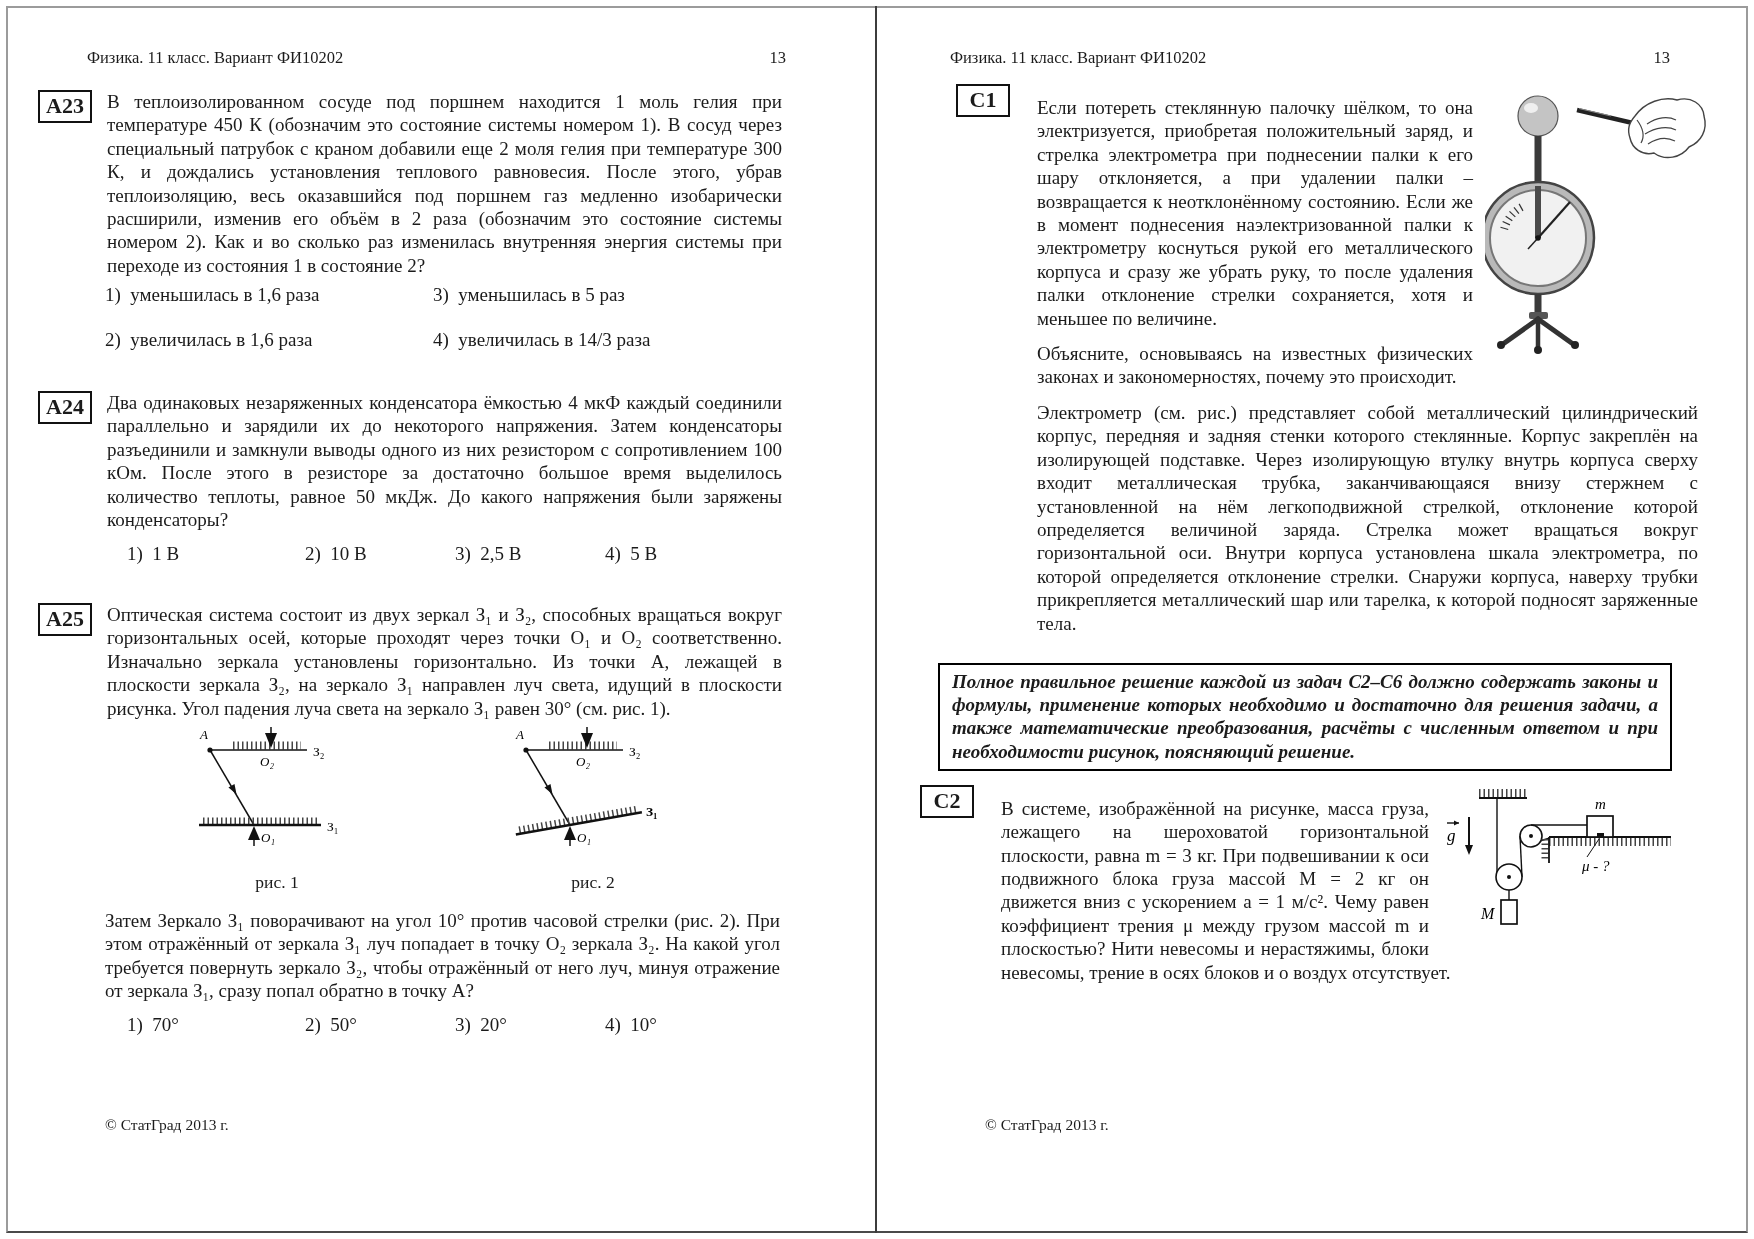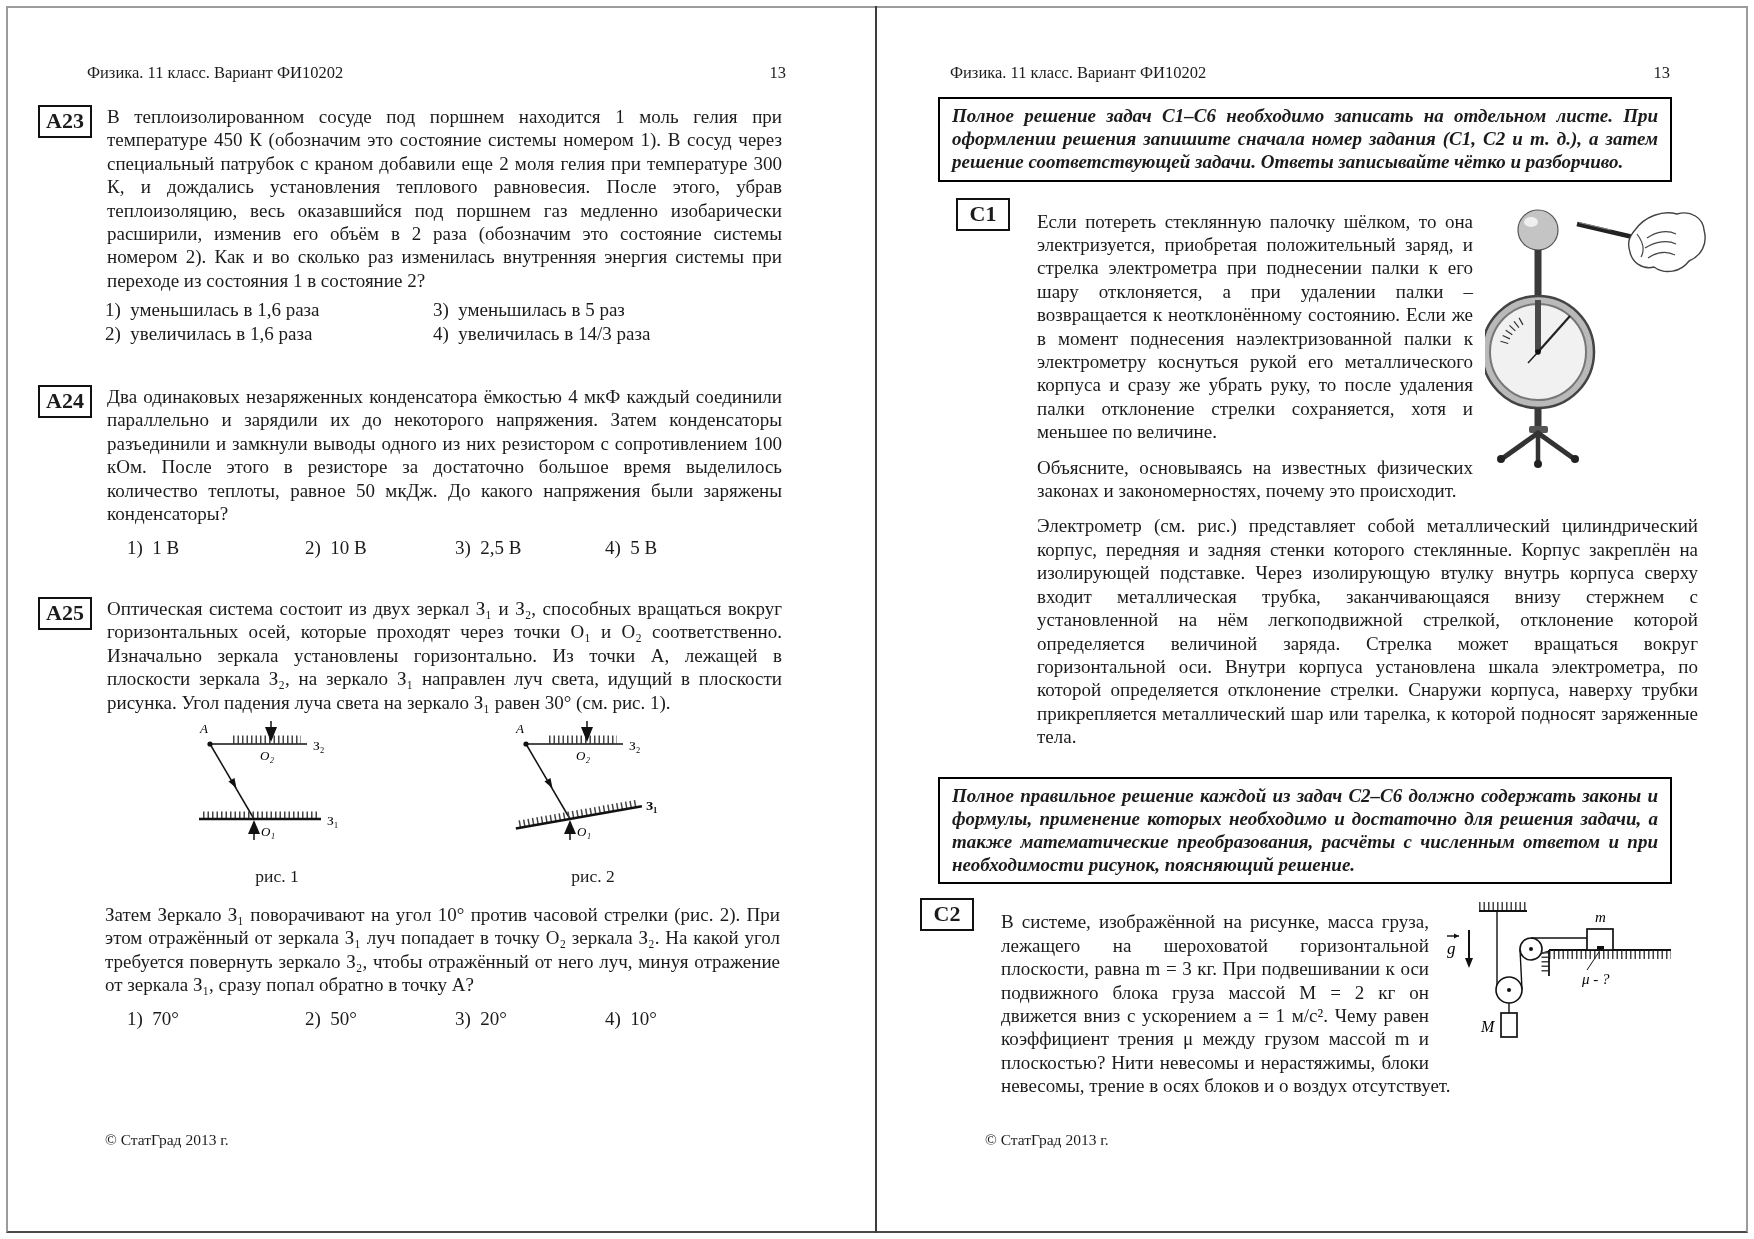--- a/index.html
+++ b/index.html
@@ -1,35 +1,35 @@
 <!DOCTYPE html>
 <html><head>
 <meta charset="utf-8">
 <style>
   html,body{margin:0;padding:0;background:#fff;}
   body{width:1754px;height:1239px;position:relative;overflow:hidden;
        font-family:"Liberation Serif","DejaVu Serif",serif;color:#1b1b1b;}
   .frame{position:absolute;inset:6px;border:2px solid #9b9b9b;border-bottom:2px solid #4a4a4a;pointer-events:none;}
   .divider{position:absolute;left:875px;top:6px;bottom:6px;width:2px;background:#3c3c3c;}
-  .page{position:absolute;top:15px;height:1223px;}
+  .page{position:absolute;top:0;height:1223px;}
   .page-left{left:8px;width:867px;}
   .page-right{left:877px;width:869px;}
   .hdr{display:flex;justify-content:space-between;font-size:16.5px;line-height:20px;}
   .page-left .hdr{margin:48px 89px 0 79px;}
   .page-right .hdr{margin:48px 76px 0 73px;}
   .task{display:flex;align-items:flex-start;}
   .page-left .task{margin-left:30px;}
   .page-right .task{margin-left:43px;}
   .tlabel{flex:0 0 auto;border:2px solid #111;font-weight:bold;width:50px;text-align:center;
           padding:1px 0 2px;font-size:22px;box-sizing:content-box;}
   .ttext{margin-left:15px;text-align:justify;font-size:19px;line-height:23.4px;}
   .page-left .ttext{width:675px;}
   .page-right .ttext{width:685px;}
   .ttext p{margin:12px;}
-  .ans2{display:grid;grid-template-columns:328px auto;row-gap:0;margin:6px 0 0 97px;
+  .ans2{display:grid;grid-template-columns:328px auto;row-gap:21px;margin:6px 0 0 97px;
         font-size:19px;line-height:23.4px;white-space:pre;}
   .ans4{display:grid;grid-template-columns:178px 150px 150px auto;margin:10px 0 0 119px;
         font-size:19px;line-height:23.4px;white-space:pre;}
   .mt-a23{margin-top:22px;}
   .mt-a24{margin-top:40px;}
   .mt-a25{margin-top:38px;}
   .figrow{display:flex;gap:156px;margin:6px 0 0 189px;}
   .figblock{width:160px;}
   .figcap{text-align:center;font-size:17.5px;margin-top:16px;}
   .after-fig{margin:16px 0 0 97px;width:675px;text-align:justify;font-size:19px;line-height:23.4px;}
@@ -145,21 +145,20 @@
 
   <div class="footer">© СтатГрад 2013 г.</div>
 </div>
 
 <div class="page page-right">
   <div class="hdr">
     <span>Физика. 11 класс. Вариант ФИ10202</span>
     <span>13</span>
   </div>
 
-  <div class="notice mt-n1">Полное решение задач С1–С6 необходимо записать на отдельном листе. При оформлении решения запишите сначала номер задания (С1, С2 и т. д.), а затем решение соответствующей задачи. Ответы записывайте чётко и разборчиво.</div>
 
   <div class="task mt-c1">
     <div class="tlabel">С1</div>
     <div class="ttext">
       <div class="c1fig">
         <svg width="225" height="272" viewBox="0 0 225 272">
 
           <line x1="92" y1="24" x2="152" y2="38" stroke="#222" stroke-width="4.5"></line>
           <line x1="94" y1="22.5" x2="126" y2="30" stroke="#888" stroke-width="1.2"></line>
 

